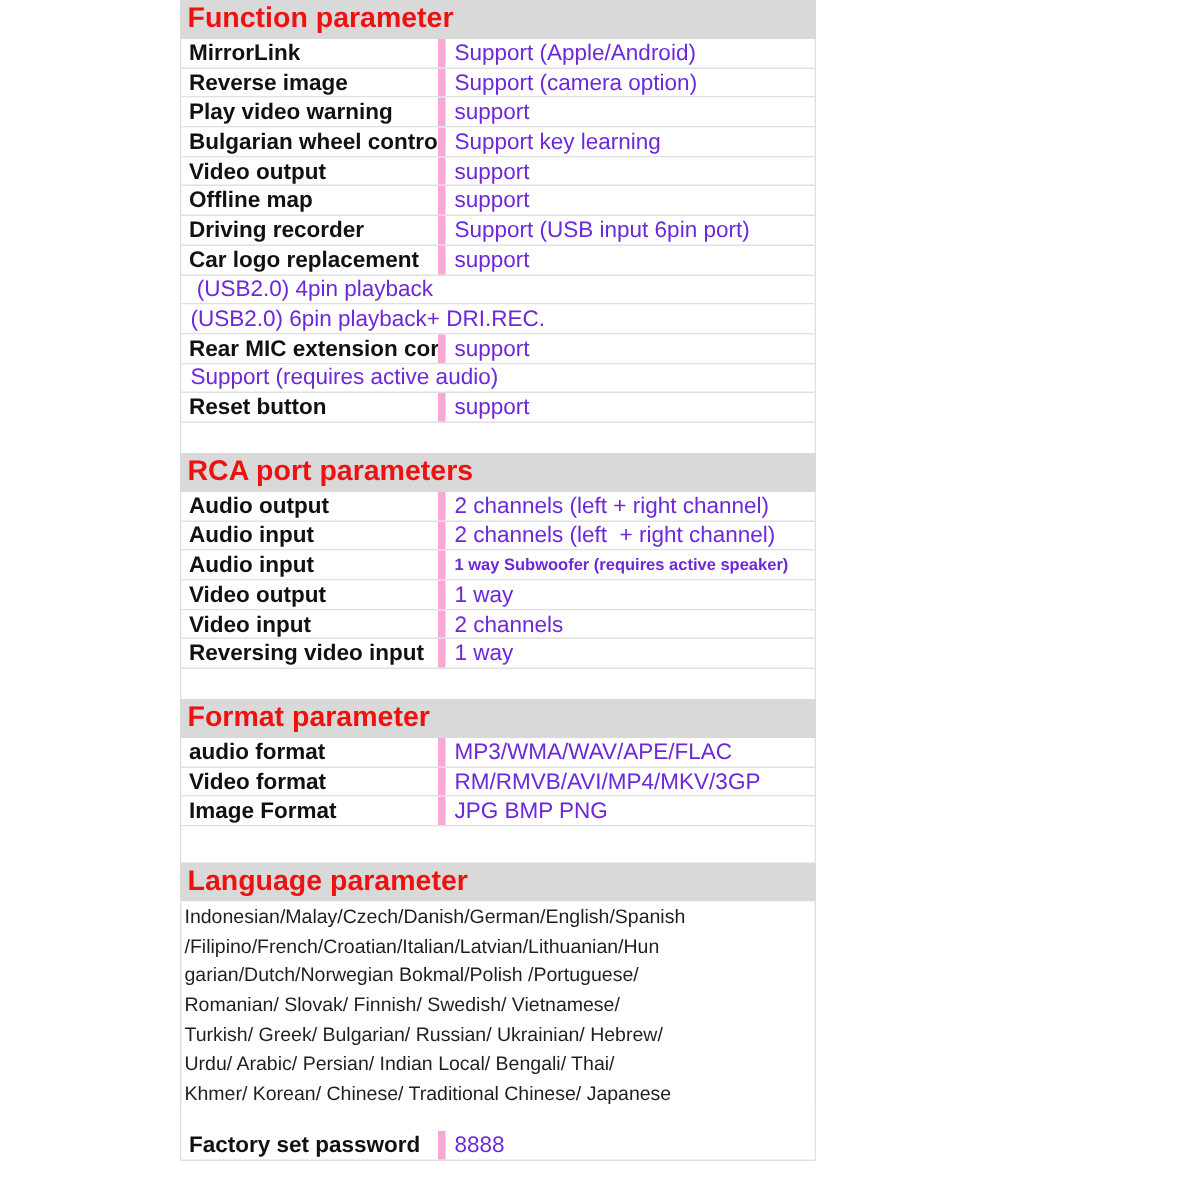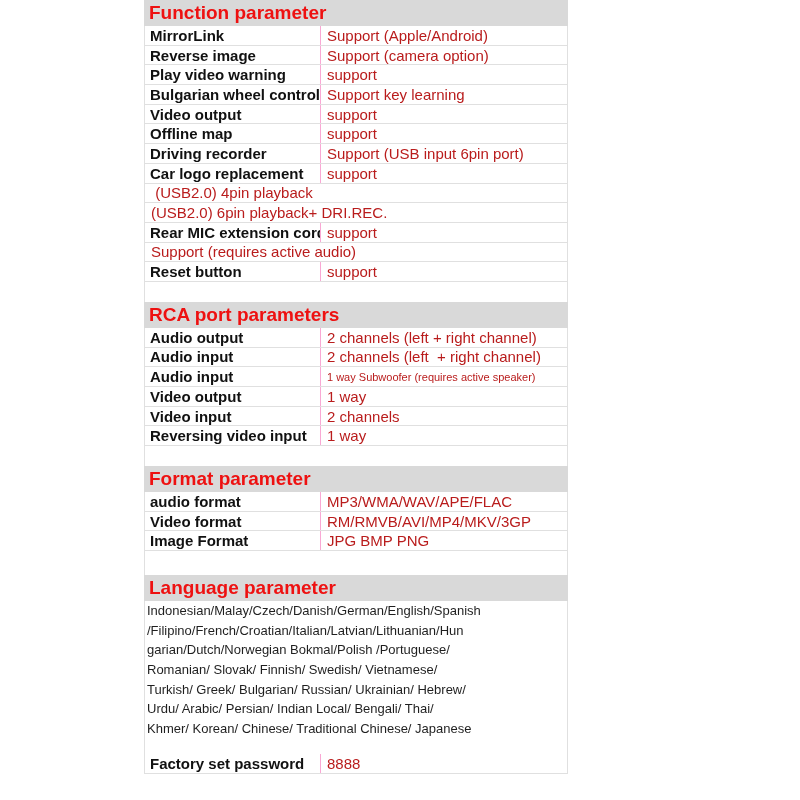--- a/index.html
+++ b/index.html
@@ -7,21 +7,21 @@
     padding: 0;
     background: #ffffff;
   }
   body {
     width: 800px;
     height: 800px;
     overflow: hidden;
     font-family: "Liberation Sans", "DejaVu Sans", sans-serif;
   }
   #content {
-    margin-left: 112px;
+    margin-left: 88px;
     width: 424px;
     padding-left: 32px;
   }
   .sec-heading {
     height: 26px;
     background: #d9d9d9;
     display: flex;
     align-items: center;
   }
   .sec-title {
@@ -44,38 +44,38 @@
     background: #ffffff;
   }
   .cell {
     display: flex;
     align-items: center;
     box-sizing: border-box;
   }
   .label {
     width: 176px;
     padding-left: 5px;
-    border-right: 1px solid #f9a8d4;
+    border-right: 5px solid #f9a8d4;
     font-weight: 700;
     font-size: 15px;
     color: #111111;
     white-space: pre;
     overflow: hidden;
   }
   .value {
     flex: 1;
     padding-left: 6px;
     font-size: 15px;
-    color: #b91c1c;
+    color: #6d28d9;
     white-space: pre;
     overflow: hidden;
   }
   .value.small {
     font-size: 11px;
-    font-weight: 400;
+    font-weight: 700;
   }
   .row.spacer {
     height: 20px;
     border-bottom: none;
   }
   .row.spacer .label {
     border-right: none;
   }
   
   .sec:nth-child(3) .row.spacer { height: 24px; }

